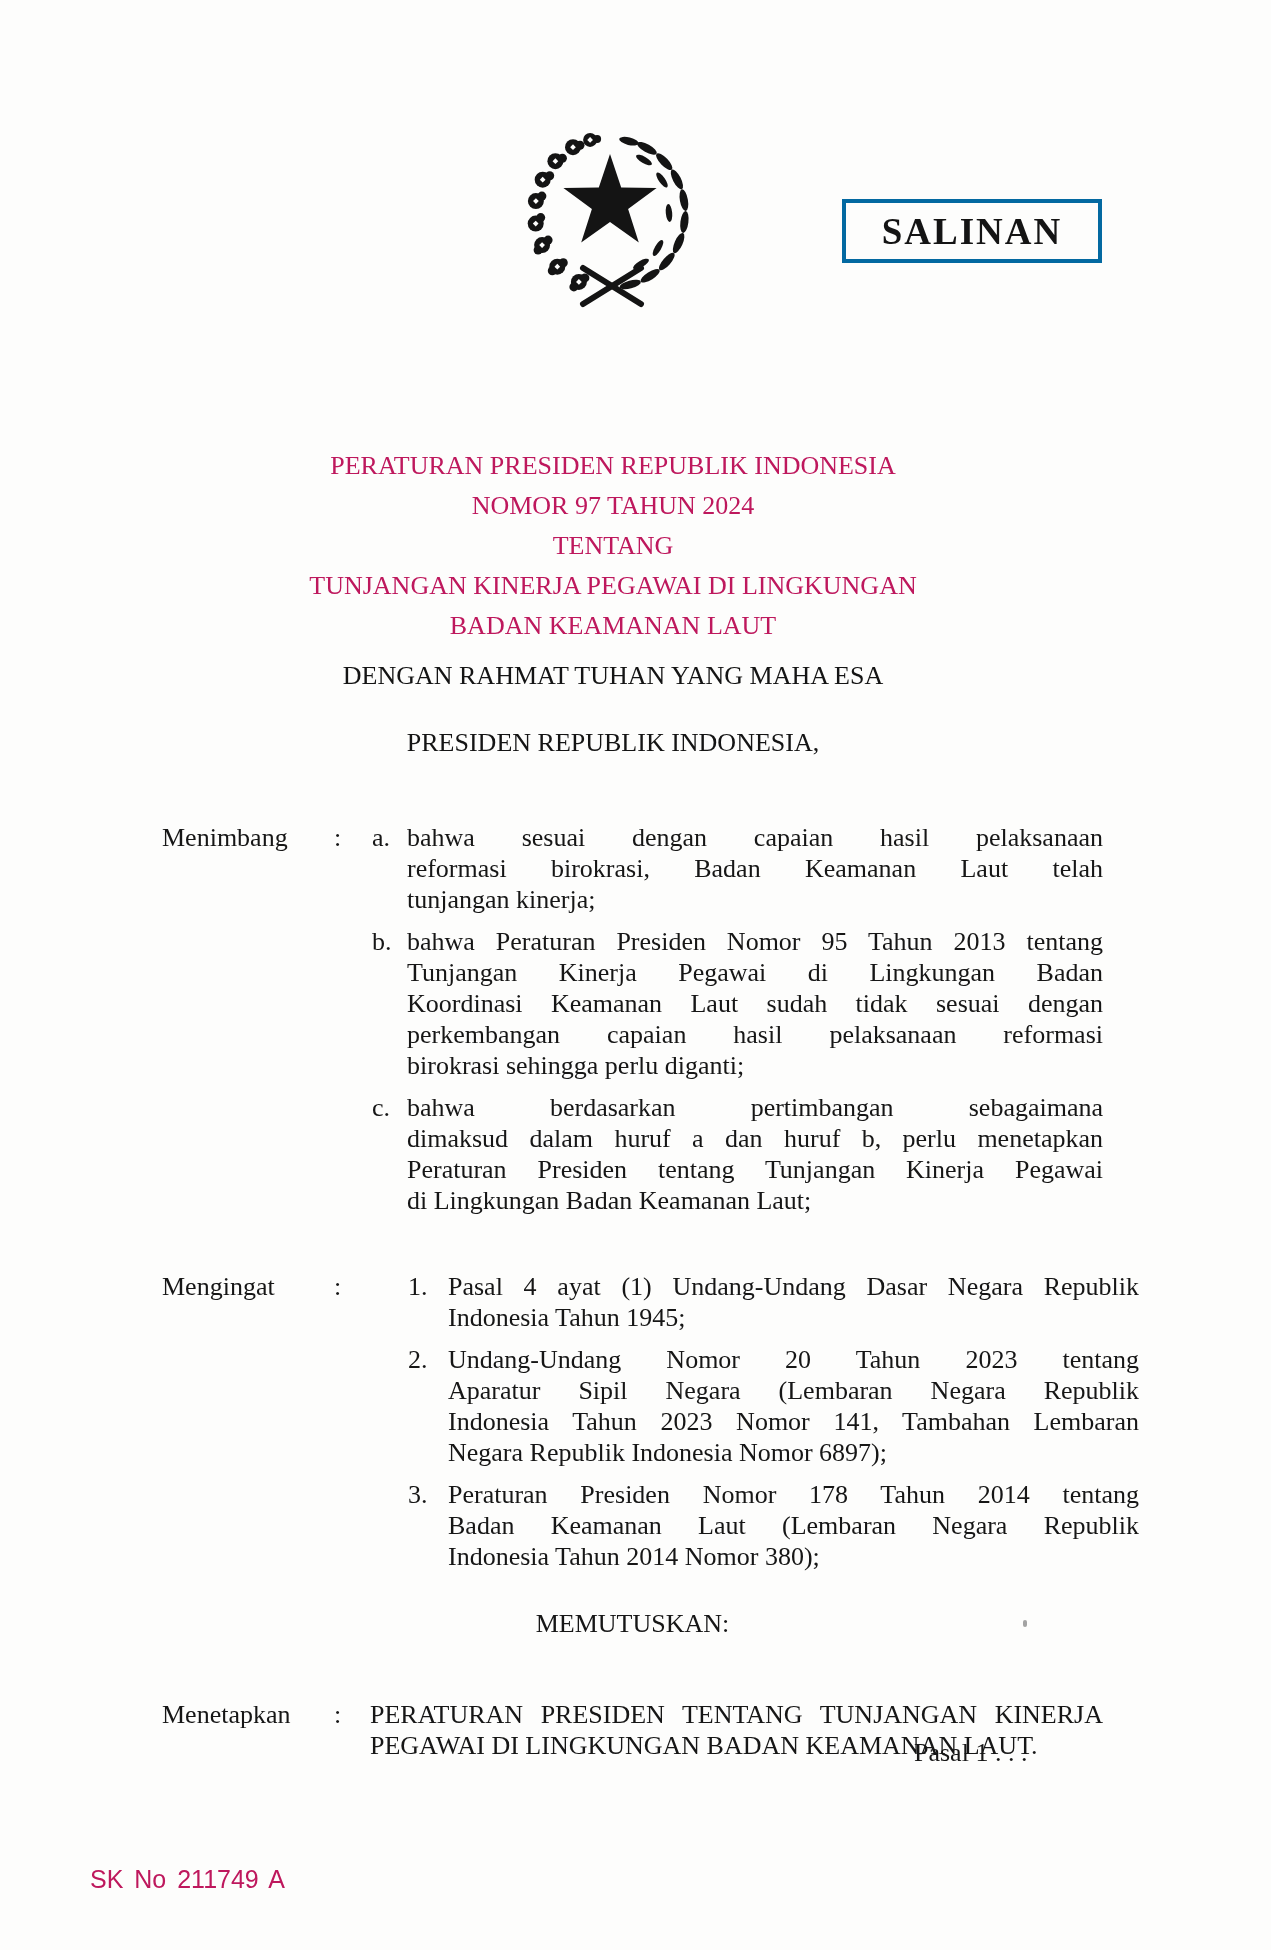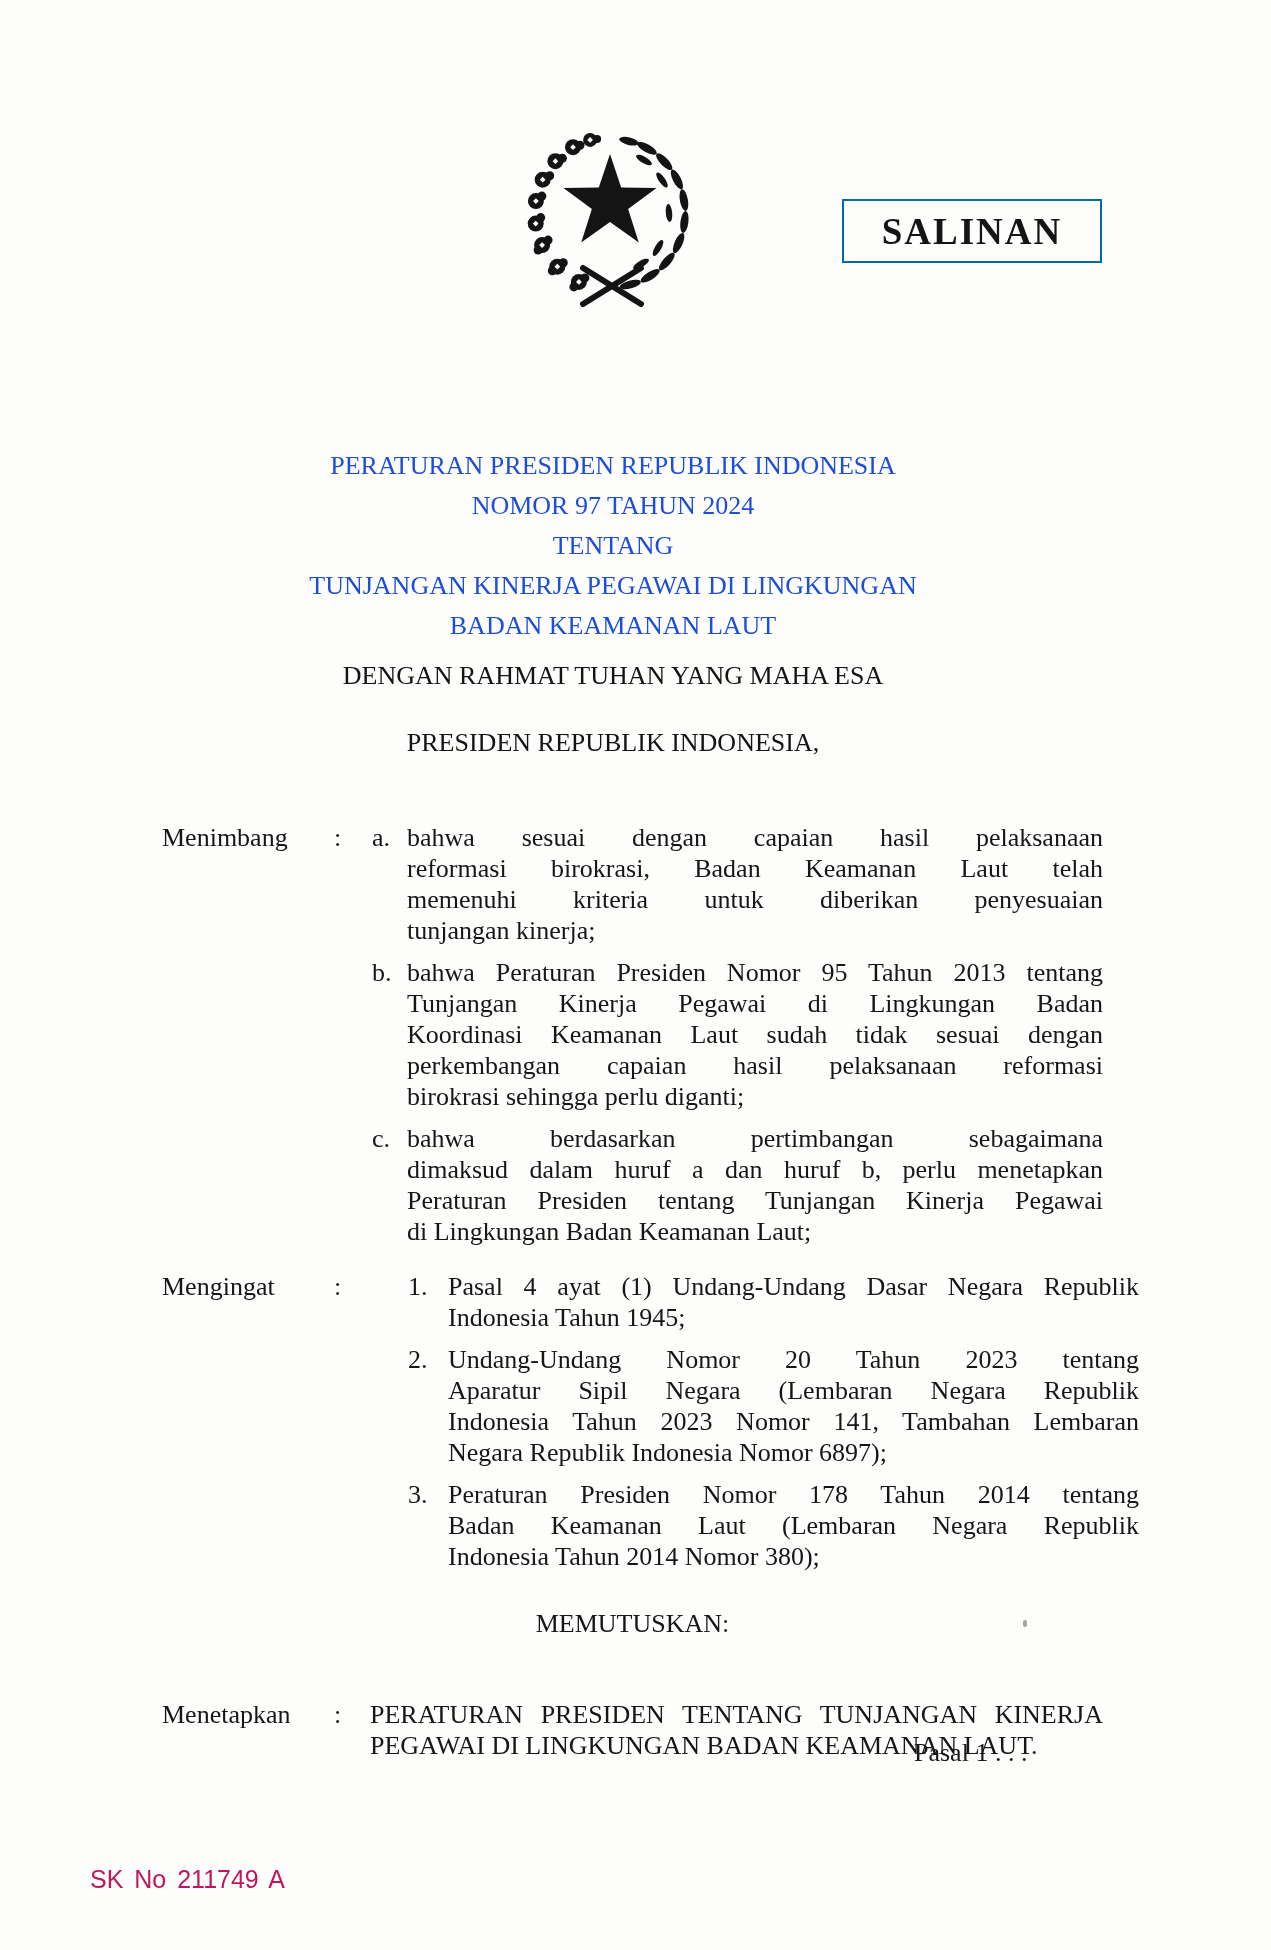--- a/index.html
+++ b/index.html
@@ -23,32 +23,32 @@
     font-family:"Liberation Sans", sans-serif;
     font-weight:bold;
     font-size:23px; line-height:27px;
     letter-spacing:0.5px; word-spacing:8px;
     color:#101010;
   }
 
   
   .stamp {
     left:842px; top:199px; width:260px; height:64px;
-    border:2px solid #0369a1;
+    border:4px solid #0369a1;
     display:flex; align-items:center; justify-content:center;
     font-weight:bold; font-size:37px; letter-spacing:2px;
     color:#141414;
   }
 
   
   .title-block {
     left:250px; top:446px; width:726px;
     text-align:center;
     font-size:26px; line-height:40px;
-    color:#1d4ed8;
+    color:#be185d;
   }
   .center-line {
     left:250px; width:726px;
     text-align:center;
     font-size:26px; line-height:31px;
     color:#141414;
   }
   .invocation { top:660px; }
   .authority  { top:727px; }
 
@@ -195,21 +195,20 @@
 
   <div class="abs section" id="sec-menimbang">
     <span class="sec-label">Menimbang</span>
     <span class="sec-colon">:</span>
     <div class="items">
       <div class="item">
         <span class="marker m35">a.</span>
         <div class="ptext">
           <div class="jl">bahwa sesuai dengan capaian hasil pelaksanaan</div>
           <div class="jl">reformasi birokrasi, Badan Keamanan Laut telah</div>
-          <div class="jl">memenuhi kriteria untuk diberikan penyesuaian</div>
           <div class="ll">tunjangan kinerja;</div>
         </div>
       </div>
       <div class="item">
         <span class="marker m35">b.</span>
         <div class="ptext">
           <div class="jl">bahwa Peraturan Presiden Nomor 95 Tahun 2013 tentang</div>
           <div class="jl">Tunjangan Kinerja Pegawai di Lingkungan Badan</div>
           <div class="jl">Koordinasi Keamanan Laut sudah tidak sesuai dengan</div>
           <div class="jl">perkembangan capaian hasil pelaksanaan reformasi</div>

